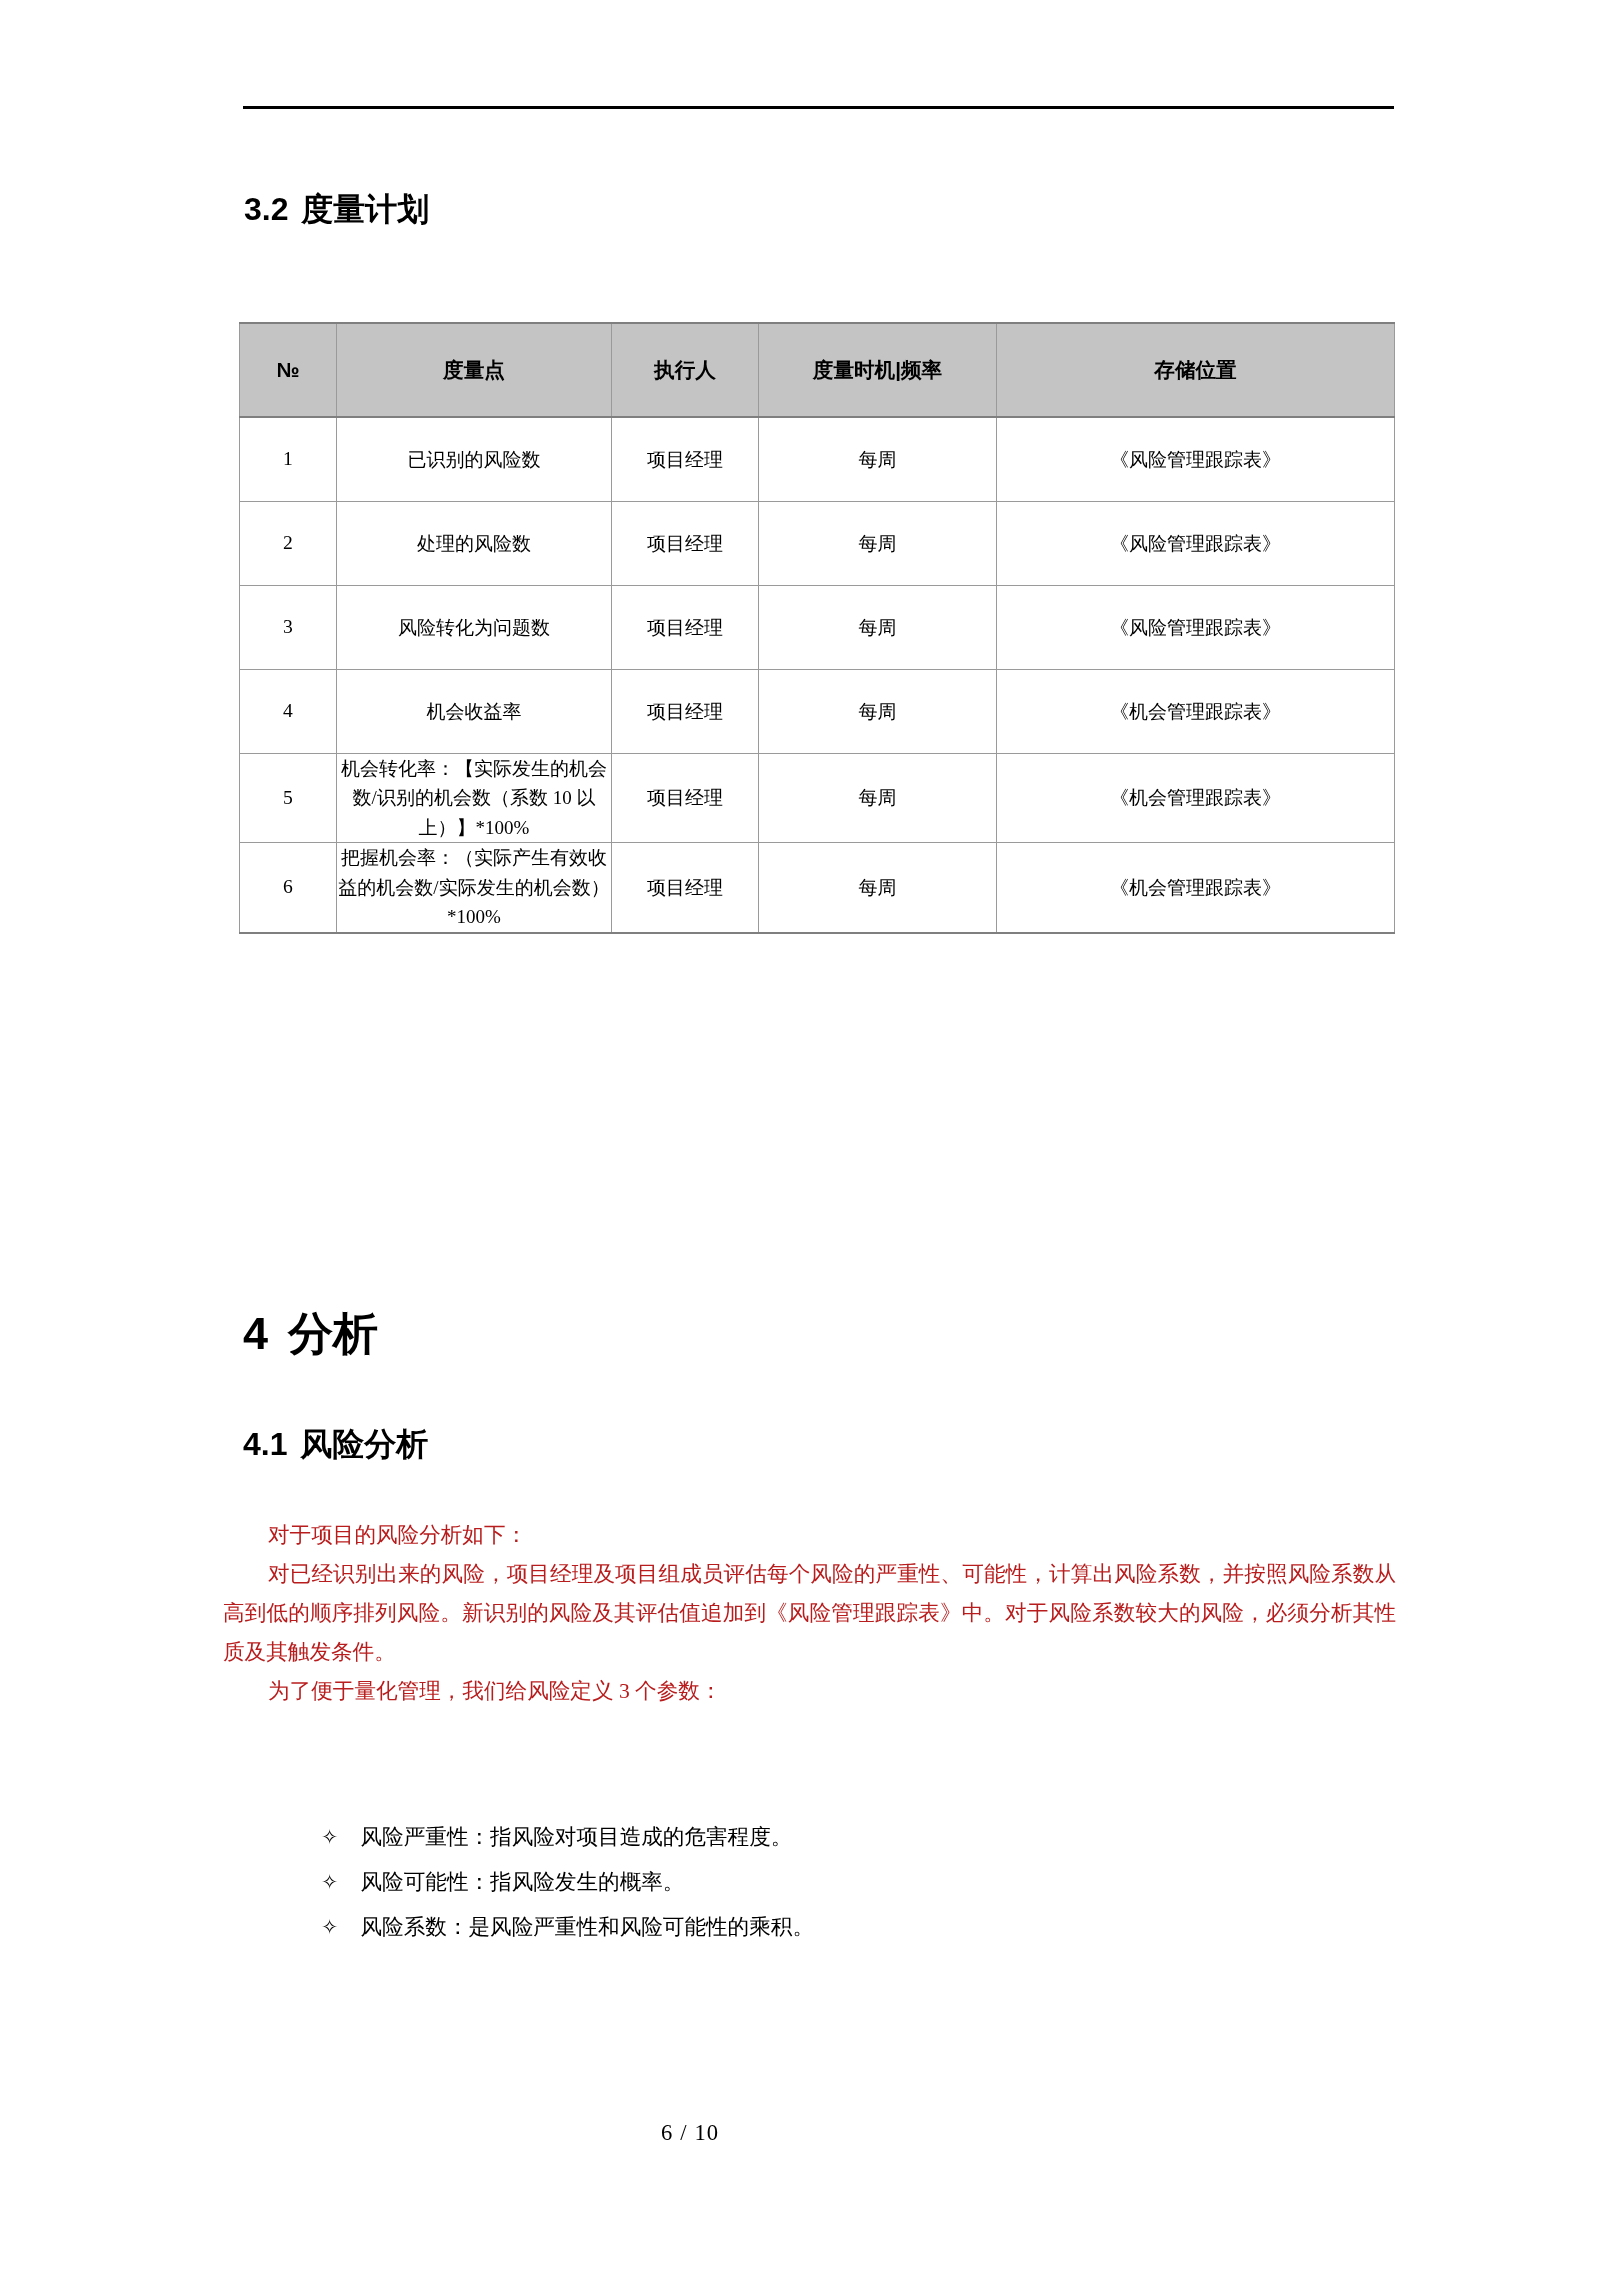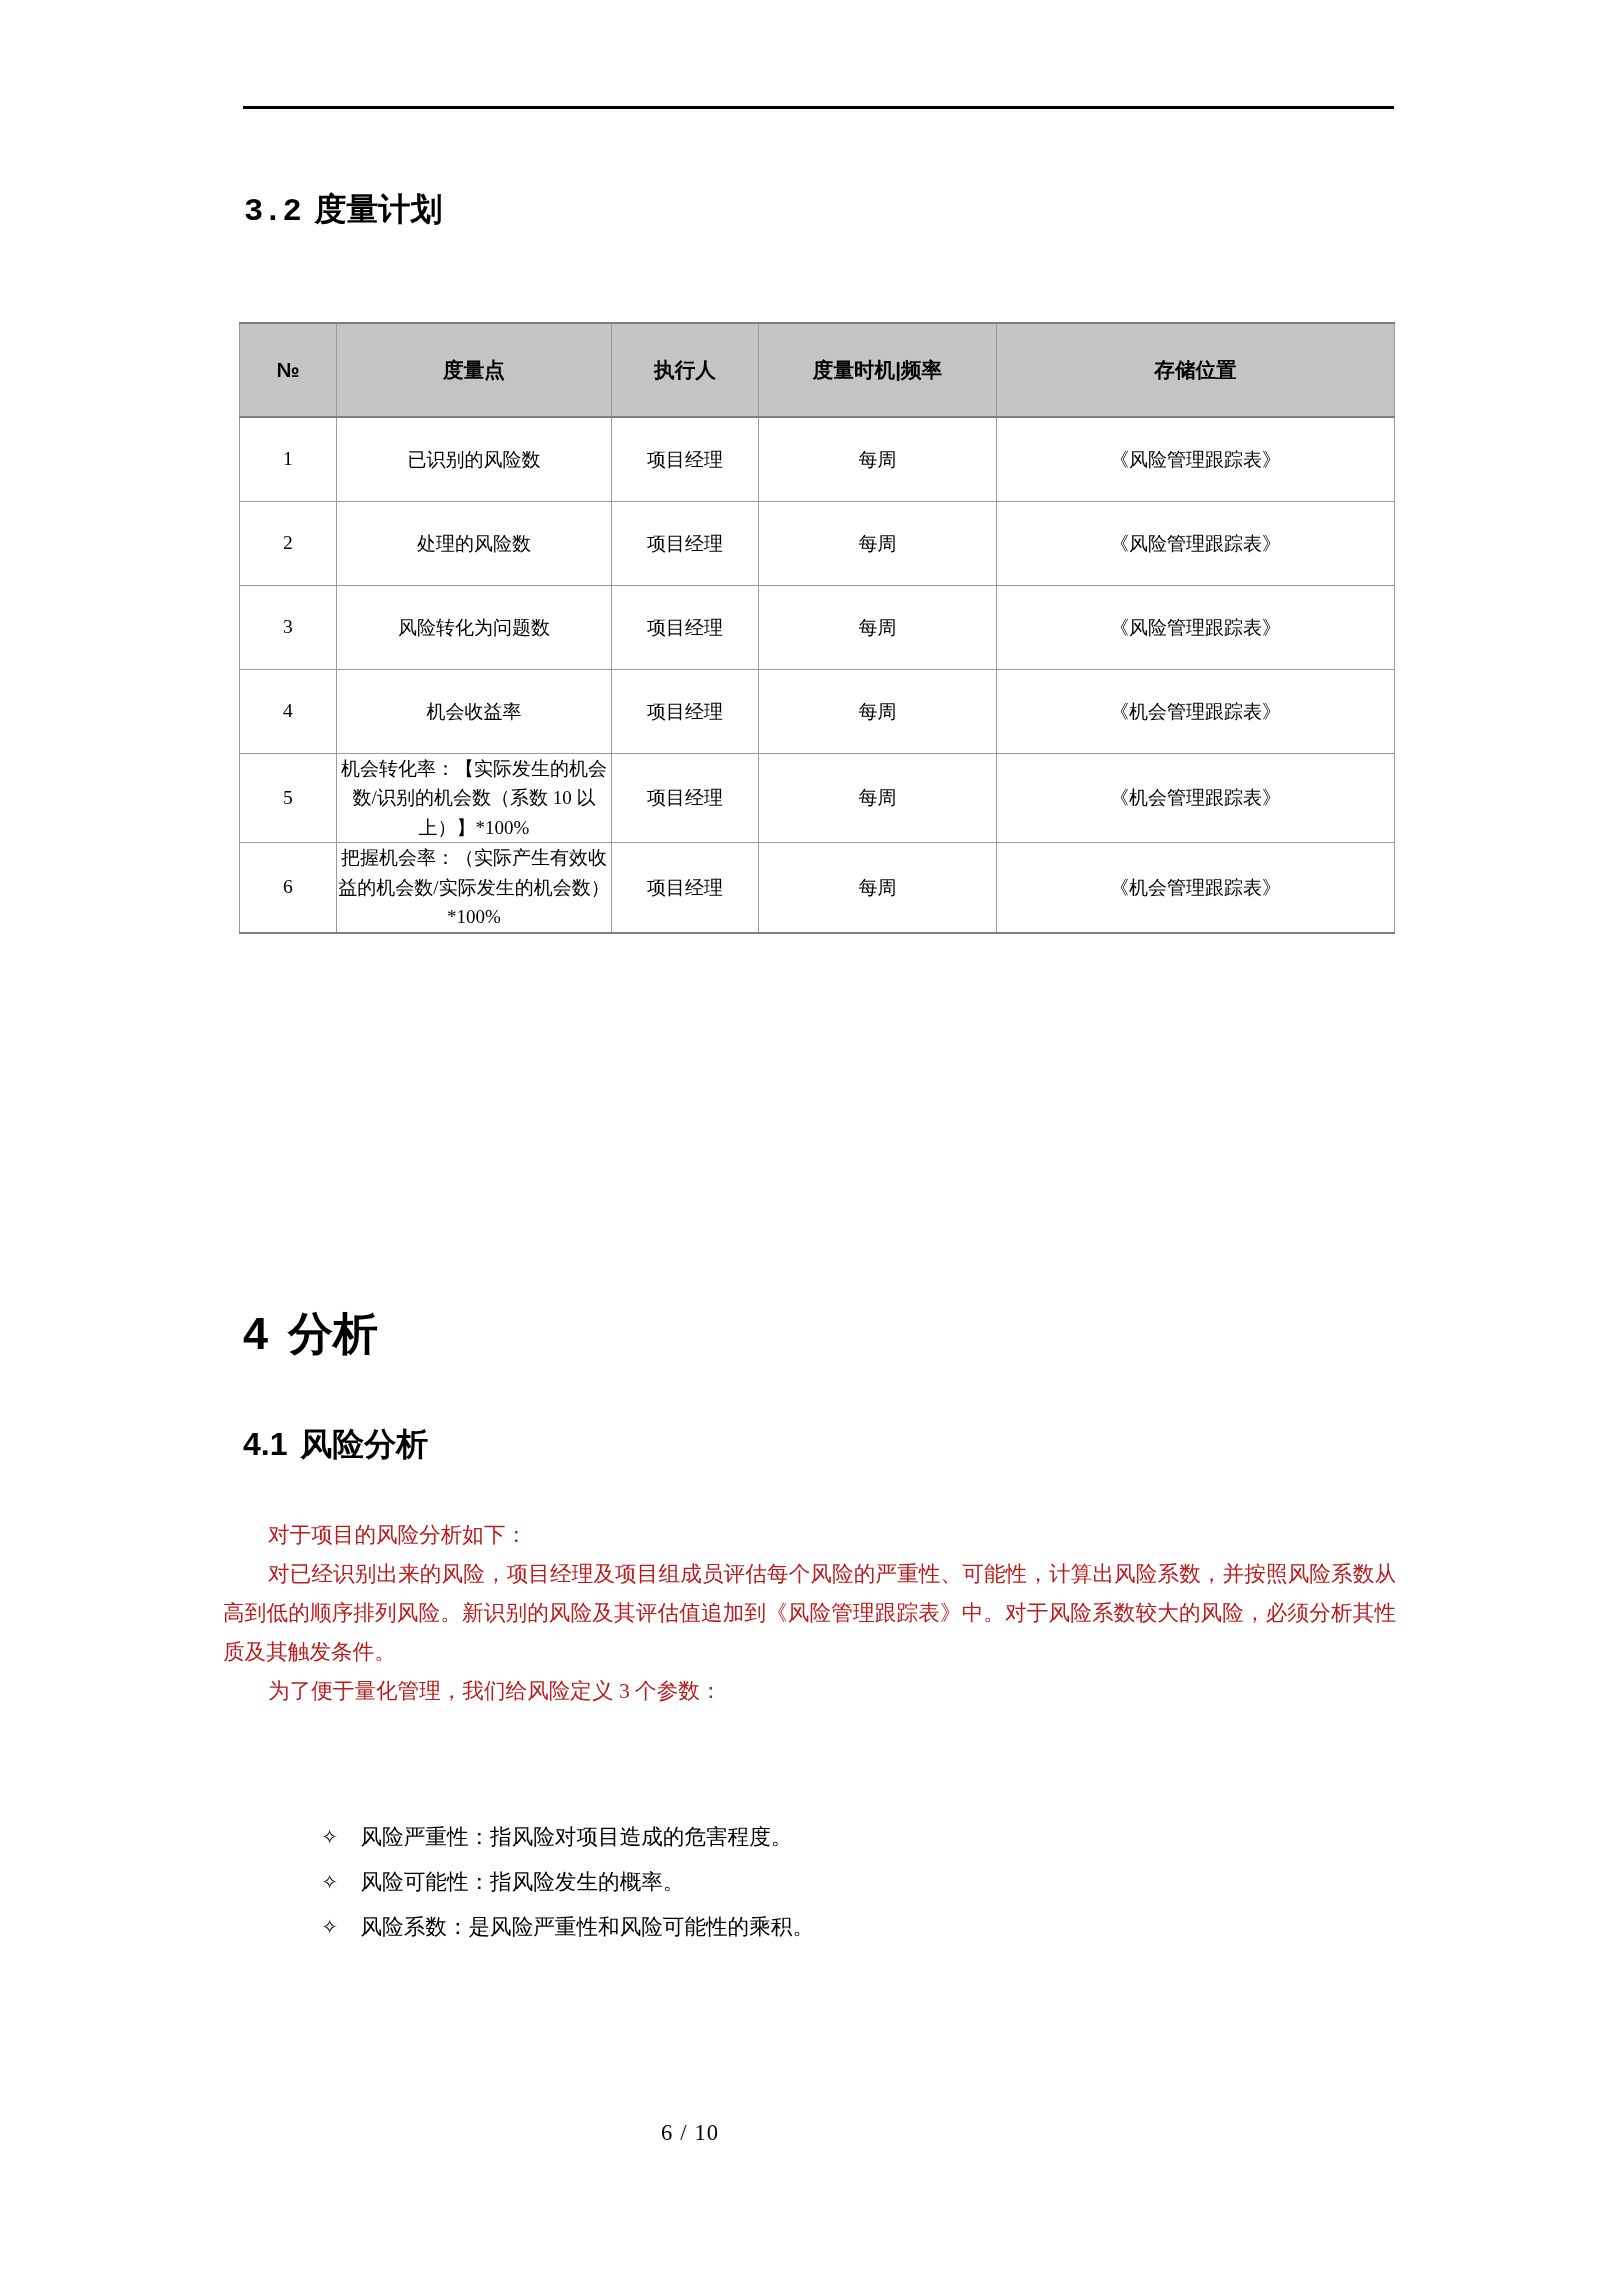--- a/index.html
+++ b/index.html
@@ -36,21 +36,21 @@
     position: absolute;
     left: 244px;
     top: 190px;
     font-family: "Liberation Sans", "DejaVu Sans", sans-serif;
     font-weight: bold;
     font-size: 32px;
     line-height: 1.2;
     letter-spacing: 0px;
     white-space: nowrap;
   }
-  .h2 .num { font-family: Liberation Mono, monospace; text-align: right; }
+  .h2 .num { font-family: Liberation Sans, sans-serif; text-align: right; }
   .h2 .txt { margin-left: 12.8px; }
 
   
   table.metrics {
     position: absolute;
     left: 239px;
     top: 322px;
     width: 1156px;
     border-collapse: collapse;
     table-layout: fixed;

